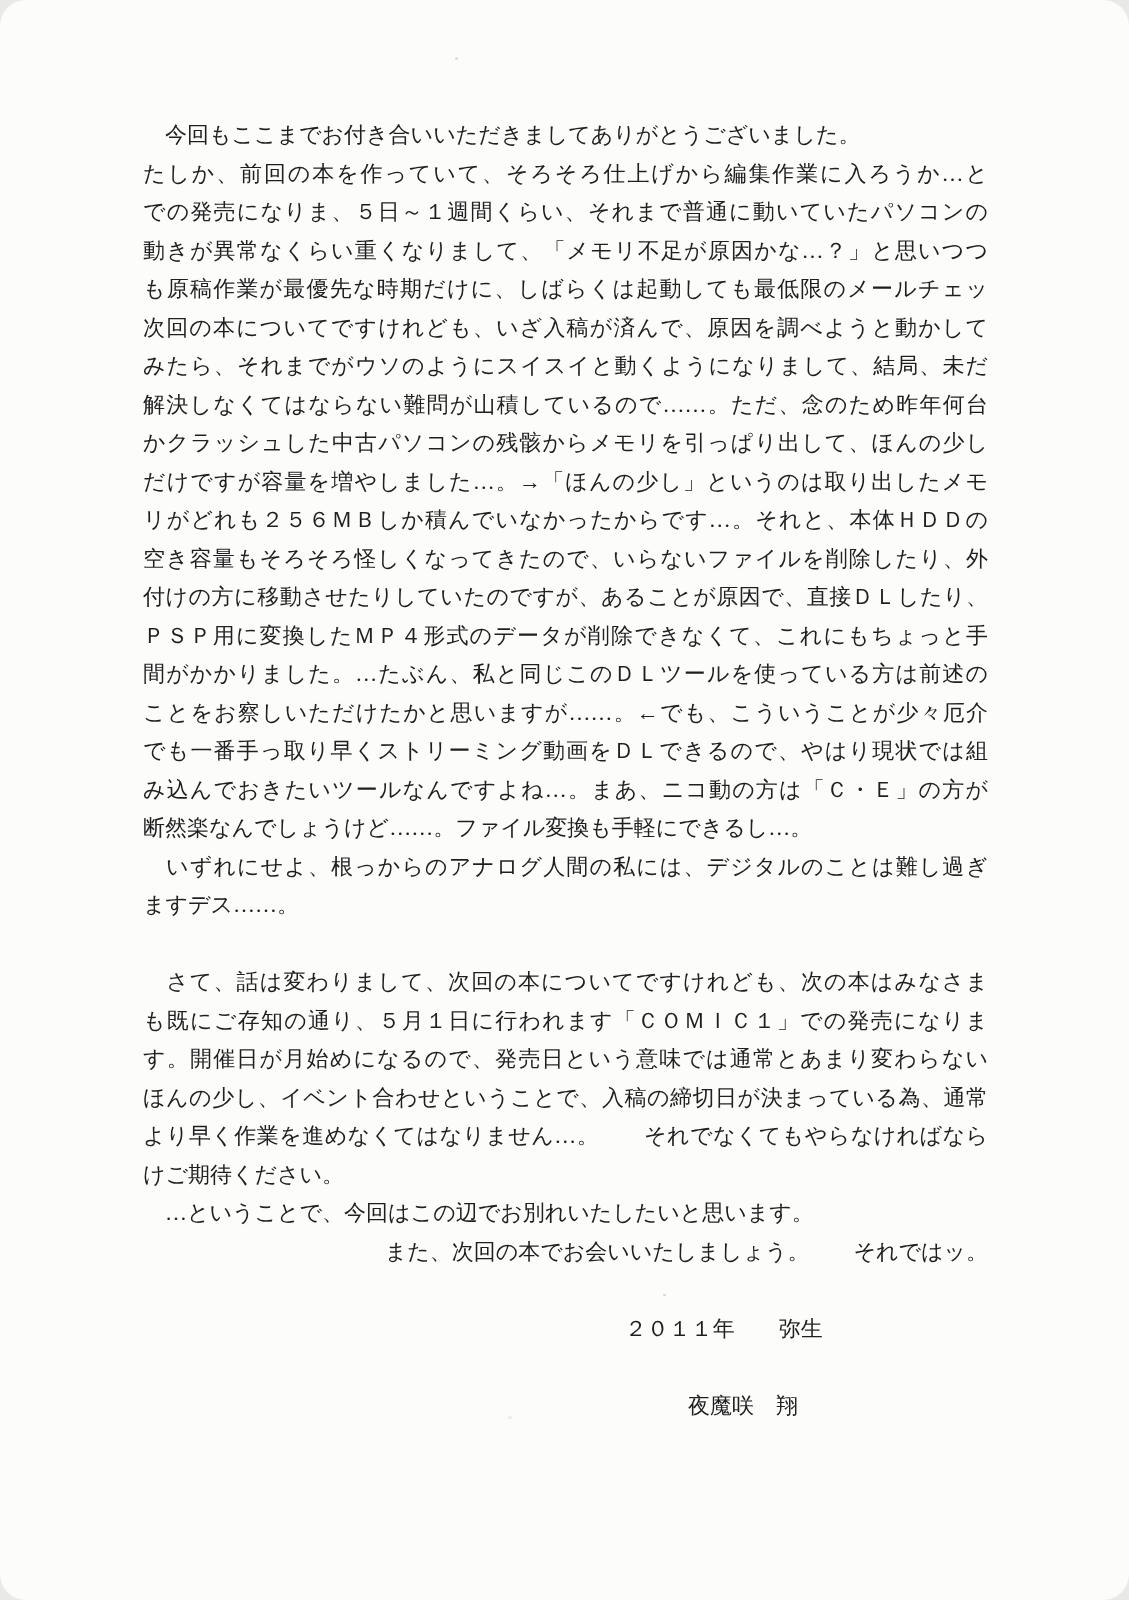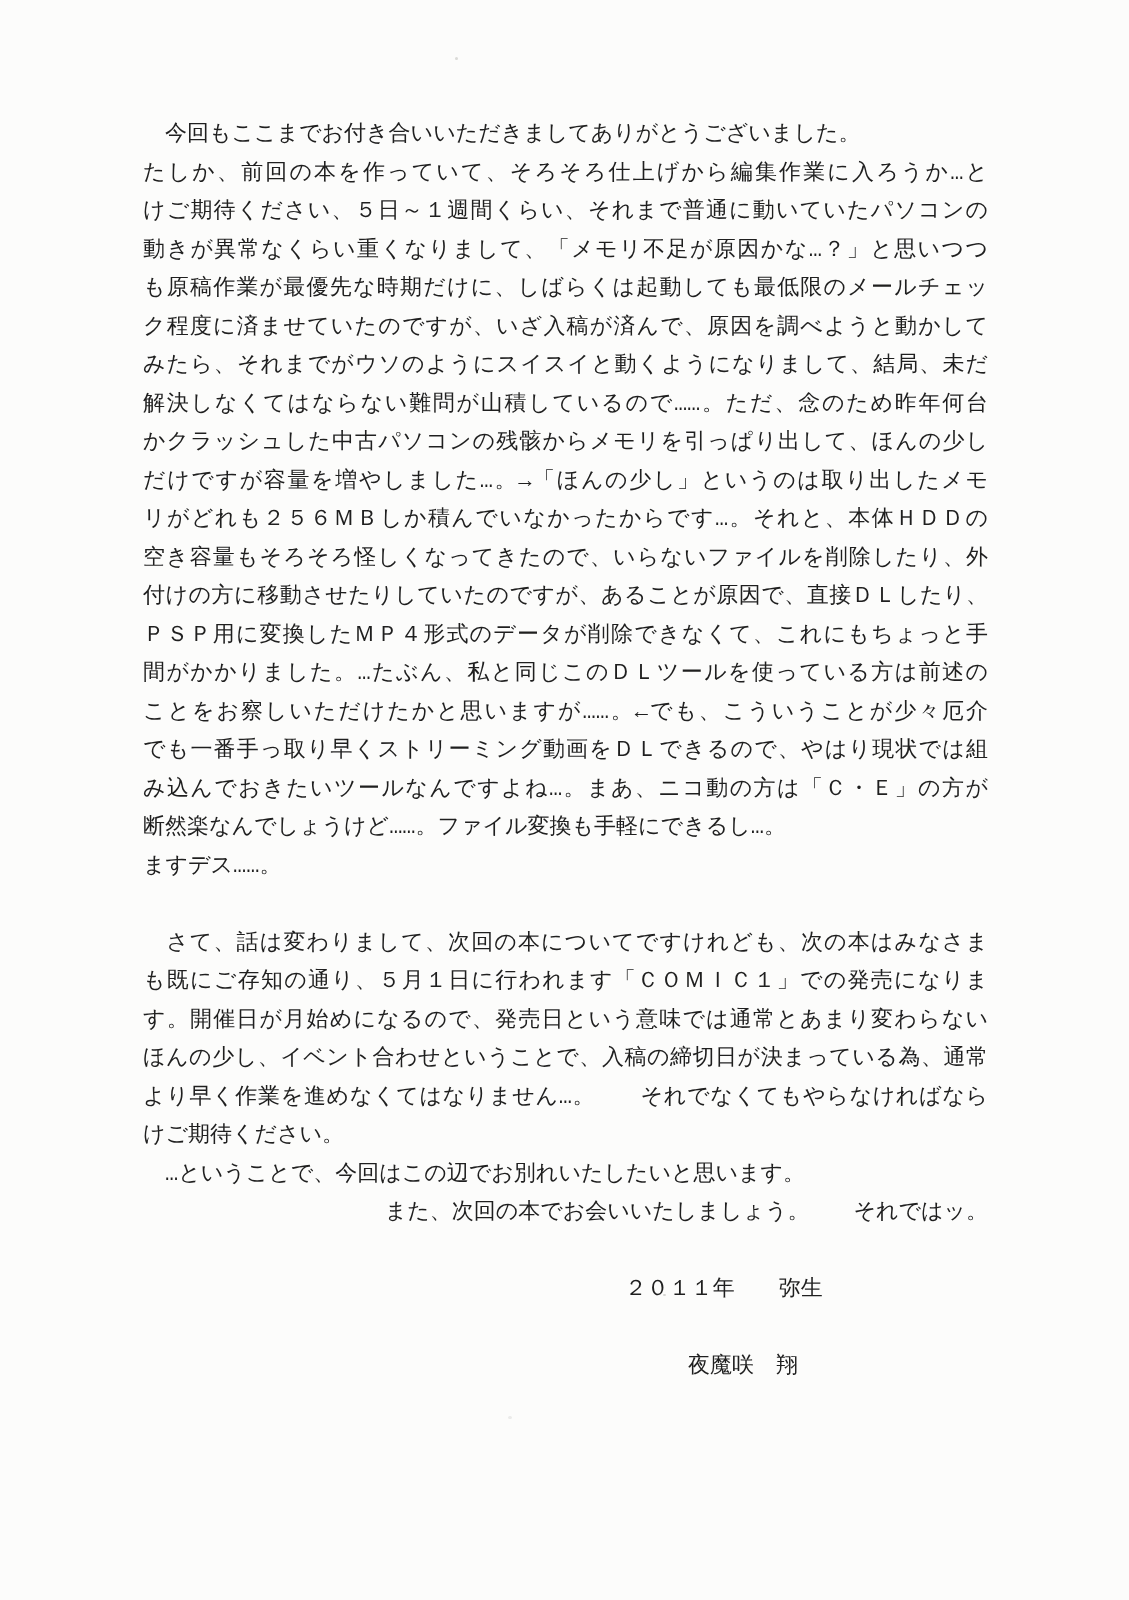--- a/index.html
+++ b/index.html
@@ -9,22 +9,23 @@
   }
   .page {
     position: relative;
     width: 1129px;
     height: 1600px;
     margin: 0 auto;
     background: #fcfcfb;
     box-sizing: border-box;
     padding: 116px 141px 0 143px;
     overflow: hidden;
-    font-family: Liberation Mono, monospace;
+    font-family: Liberation Serif, serif;
     color: #1f1f1f;
+    border-radius: 26px;
   }
   .text-block {
     width: 100%;
   }
   .line {
     height: 38.5px;
     line-height: 38.5px;
     font-size: 22px;
     white-space: pre-wrap;
     overflow: hidden;
@@ -65,37 +66,38 @@
 </head>
 <body>
 
 <div class="page" style="background: rgb(252, 252, 251); color: rgb(31, 31, 31);">
   <div class="speck s1"></div>
   <div class="speck s2"></div>
   <div class="speck s3"></div>
   <div class="text-block">
       <div class="line left">　今回もここまでお付き合いいただきましてありがとうございました。</div>
       <div class="line justify">たしか、前回の本を作っていて、そろそろ仕上げから編集作業に入ろうか…と</div>
-      <div class="line justify">けご期待ください、５日～１週間くらい、それまで普通に動いていたパソコンの</div>
+      <div class="line justify">での発売になりま、５日～１週間くらい、それまで普通に動いていたパソコンの</div>
       <div class="line justify">動きが異常なくらい重くなりまして、「メモリ不足が原因かな…？」と思いつつ</div>
       <div class="line justify">も原稿作業が最優先な時期だけに、しばらくは起動しても最低限のメールチェッ</div>
-      <div class="line justify">ク程度に済ませていたのですが、いざ入稿が済んで、原因を調べようと動かして</div>
+      <div class="line justify">次回の本についてですけれども、いざ入稿が済んで、原因を調べようと動かして</div>
       <div class="line justify">みたら、それまでがウソのようにスイスイと動くようになりまして、結局、未だ</div>
       <div class="line justify">解決しなくてはならない難問が山積しているので……。ただ、念のため昨年何台</div>
       <div class="line justify">かクラッシュした中古パソコンの残骸からメモリを引っぱり出して、ほんの少し</div>
       <div class="line justify">だけですが容量を増やしました…。→「ほんの少し」というのは取り出したメモ</div>
       <div class="line justify">リがどれも２５６ＭＢしか積んでいなかったからです…。それと、本体ＨＤＤの</div>
       <div class="line justify">空き容量もそろそろ怪しくなってきたので、いらないファイルを削除したり、外</div>
       <div class="line justify">付けの方に移動させたりしていたのですが、あることが原因で、直接ＤＬしたり、</div>
       <div class="line justify">ＰＳＰ用に変換したＭＰ４形式のデータが削除できなくて、これにもちょっと手</div>
       <div class="line justify">間がかかりました。…たぶん、私と同じこのＤＬツールを使っている方は前述の</div>
       <div class="line justify">ことをお察しいただけたかと思いますが……。←でも、こういうことが少々厄介</div>
       <div class="line justify">でも一番手っ取り早くストリーミング動画をＤＬできるので、やはり現状では組</div>
       <div class="line justify">み込んでおきたいツールなんですよね…。まあ、ニコ動の方は「Ｃ・Ｅ」の方が</div>
       <div class="line left">断然楽なんでしょうけど……。ファイル変換も手軽にできるし…。</div>
+      <div class="line justify">　いずれにせよ、根っからのアナログ人間の私には、デジタルのことは難し過ぎ</div>
       <div class="line left">ますデス……。</div>
       <div class="line blank"></div>
       <div class="line justify">　さて、話は変わりまして、次回の本についてですけれども、次の本はみなさま</div>
       <div class="line justify">も既にご存知の通り、５月１日に行われます「ＣＯＭＩＣ１」での発売になりま</div>
       <div class="line justify">す。開催日が月始めになるので、発売日という意味では通常とあまり変わらない</div>
       <div class="line justify">ほんの少し、イベント合わせということで、入稿の締切日が決まっている為、通常</div>
       <div class="line justify">より早く作業を進めなくてはなりません…。　　それでなくてもやらなければなら</div>
       <div class="line left">けご期待ください。</div>
       <div class="line left">　…ということで、今回はこの辺でお別れいたしたいと思います。</div>
       <div class="line right">また、次回の本でお会いいたしましょう。　　それではッ。</div>

